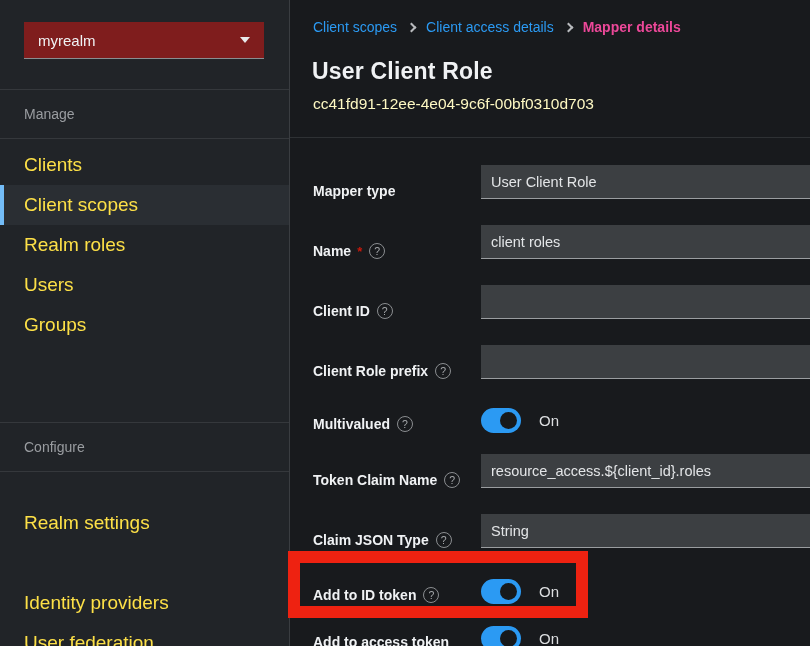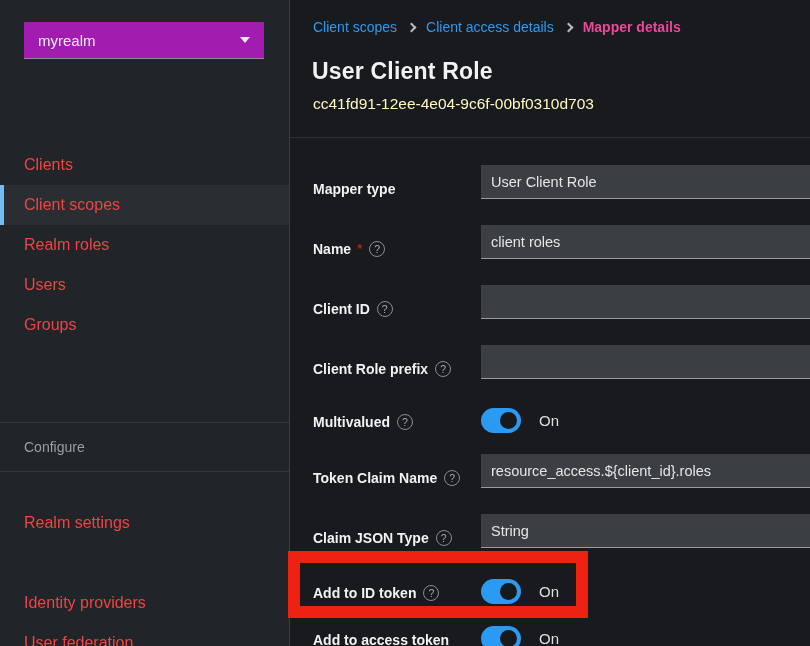--- a/index.html
+++ b/index.html
@@ -16,39 +16,39 @@
     font-family:"Liberation Sans","DejaVu Sans",sans-serif;
     background:#181a1d;color:#e8eaec;position:relative;
   }
   
   .sidebar{
     position:absolute;left:0;top:0;width:290px;height:646px;
     background:#212428;border-right:1px solid #3a3d41;
   }
   .realm-selector{
     position:absolute;left:24px;top:22px;width:240px;height:37px;
-    background:#a21caf;border:none;border-bottom:1px solid #8a8d90;
+    background:#7f1d1d;border:none;border-bottom:1px solid #8a8d90;
     display:flex;align-items:center;justify-content:space-between;
     padding:0 14px;cursor:pointer;
   }
   .realm-selector .realm-name{color:#f0f2f4;font-size:15px;}
   .caret-down{
     width:0;height:0;border-left:5px solid transparent;border-right:5px solid transparent;
     border-top:6px solid #e8eaec;
   }
   .nav-section{
     position:absolute;left:0;width:100%;height:50px;
     border-top:1px solid #35383c;border-bottom:1px solid #35383c;
     display:flex;align-items:center;padding-left:24px;
   }
   .nav-section .section-label{color:#9a9da1;font-size:14px;}
   .nav-item{
     position:absolute;left:0;width:100%;height:40px;
     display:flex;align-items:center;padding-left:24px;
-    font-size:16px;color:#ef4444;cursor:pointer;
+    font-size:19px;color:#fde047;cursor:pointer;
   }
   .nav-item.selected{
     background:#2a2e33;border-left:4px solid var(--selected-indicator-blue);
     padding-left:20px;
   }
   
   .main{position:absolute;left:290px;top:0;right:0;bottom:0;background:#181a1d;}
   .breadcrumb{
     position:absolute;left:23px;top:19px;display:flex;align-items:center;gap:11px;
     font-size:14px;white-space:nowrap;
@@ -66,22 +66,22 @@
   }
   .page-subtitle{
     position:absolute;left:23px;top:95px;font-size:15.5px;color:#fef9c3;
   }
   .header-divider{
     position:absolute;left:0;right:0;top:137px;height:1px;background:#2e3134;
   }
   
   .frow{position:absolute;left:0;right:0;height:34px;}
   .flabel{
-    position:absolute;left:23px;top:16px;width:166px;height:34px;
-    display:flex;align-items:flex-start;gap:7px;
+    position:absolute;left:23px;top:0;width:166px;height:34px;
+    display:flex;align-items:flex-end;gap:7px;
     font-size:14px;font-weight:bold;color:#f0f2f4;white-space:nowrap;
   }
   .req{color:var(--required-red);font-weight:bold;font-size:13px;margin-left:-1px;}
   .help-icon{
     width:16px;height:16px;border:1px solid #8a8d90;border-radius:50%;
     display:inline-flex;align-items:center;justify-content:center;
     color:#a5a8ab;font-size:10.5px;font-weight:normal;cursor:pointer;flex:none;
   }
   .fcontrol{position:absolute;left:191px;top:0;height:34px;display:flex;align-items:center;}
   .finput{
@@ -112,20 +112,23 @@
 </head>
 <body>
 
 <nav class="sidebar">
 
   <div class="realm-selector">
     <span class="realm-name">myrealm</span>
     <span class="caret-down"></span>
   </div>
 
+  <div class="nav-section" style="top:89px">
+    <span class="section-label">Manage</span>
+  </div>
 
   <div class="nav-item" style="top:145px">Clients</div>
   <div class="nav-item selected" style="top:185px">Client scopes</div>
   <div class="nav-item" style="top:225px">Realm roles</div>
   <div class="nav-item" style="top:265px">Users</div>
   <div class="nav-item" style="top:305px">Groups</div>
 
   <div class="nav-section" style="top:422px">
     <span class="section-label">Configure</span>
   </div>

